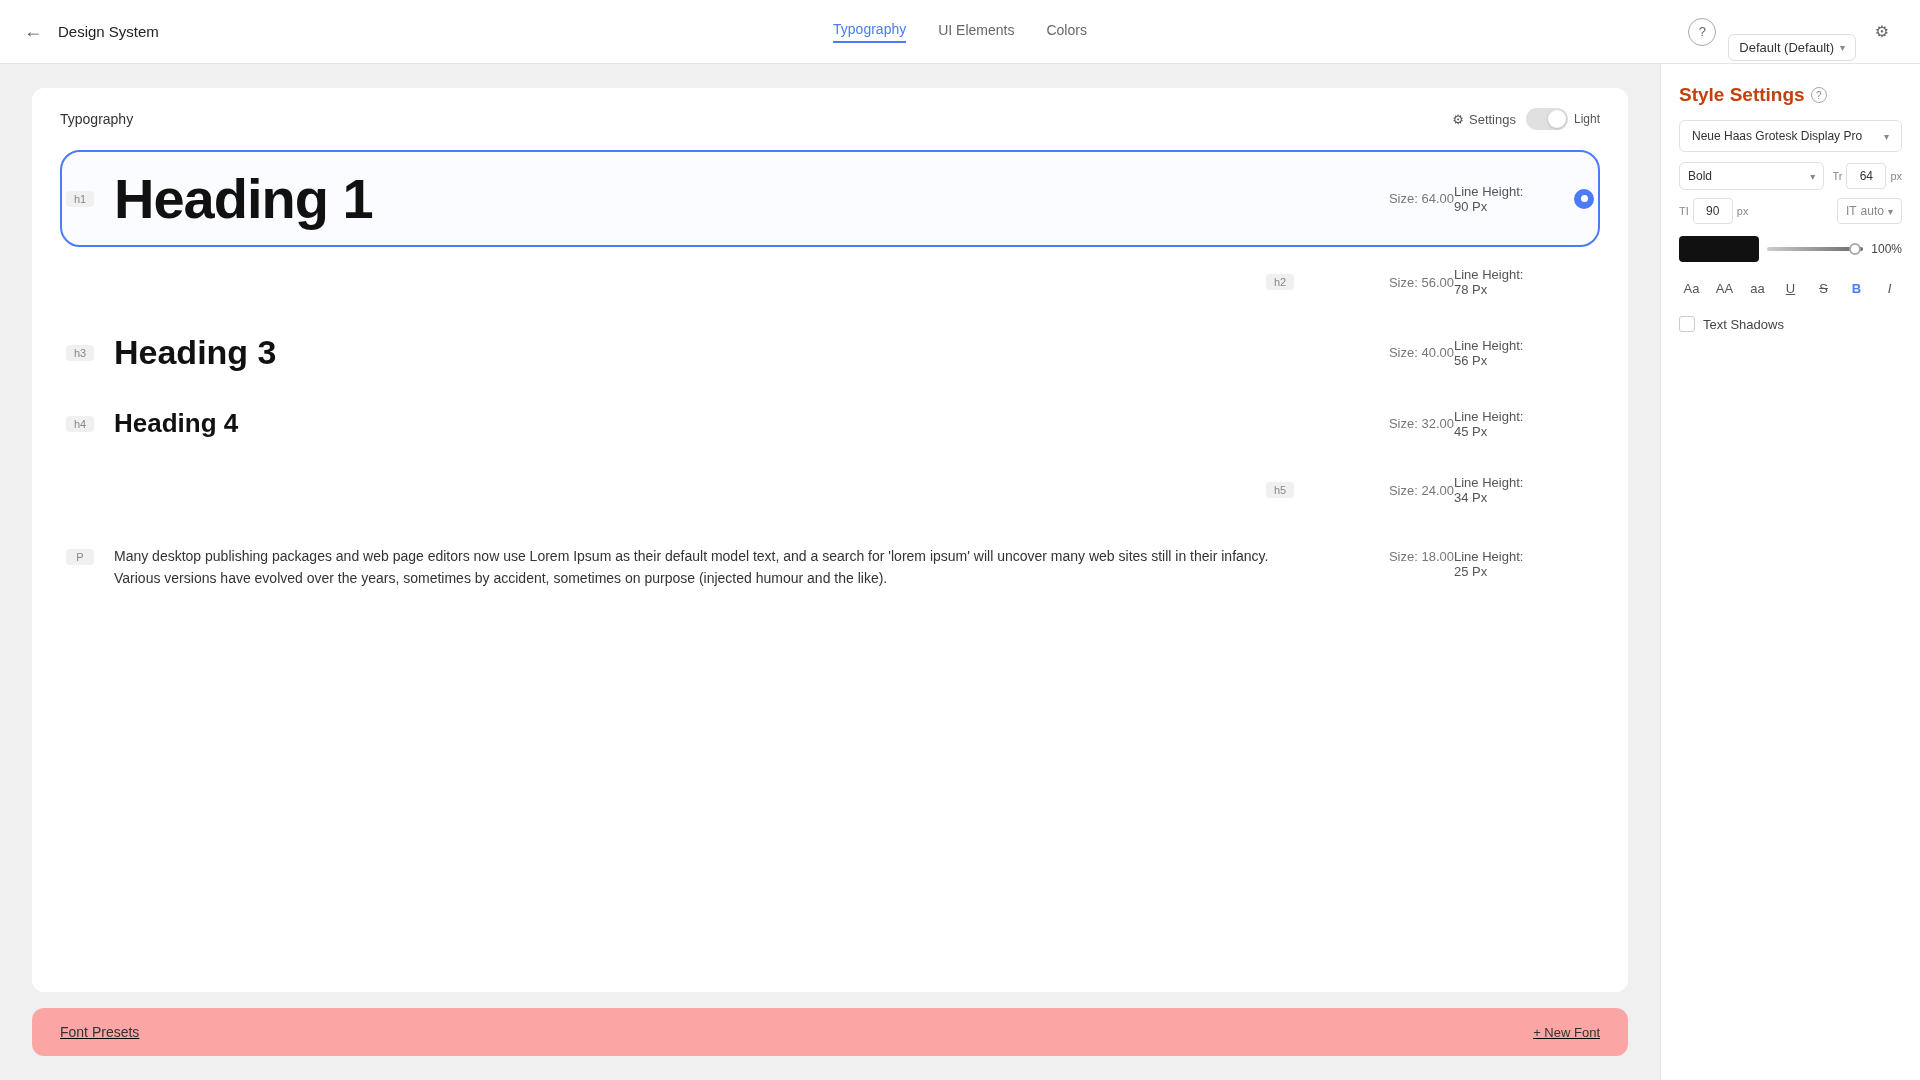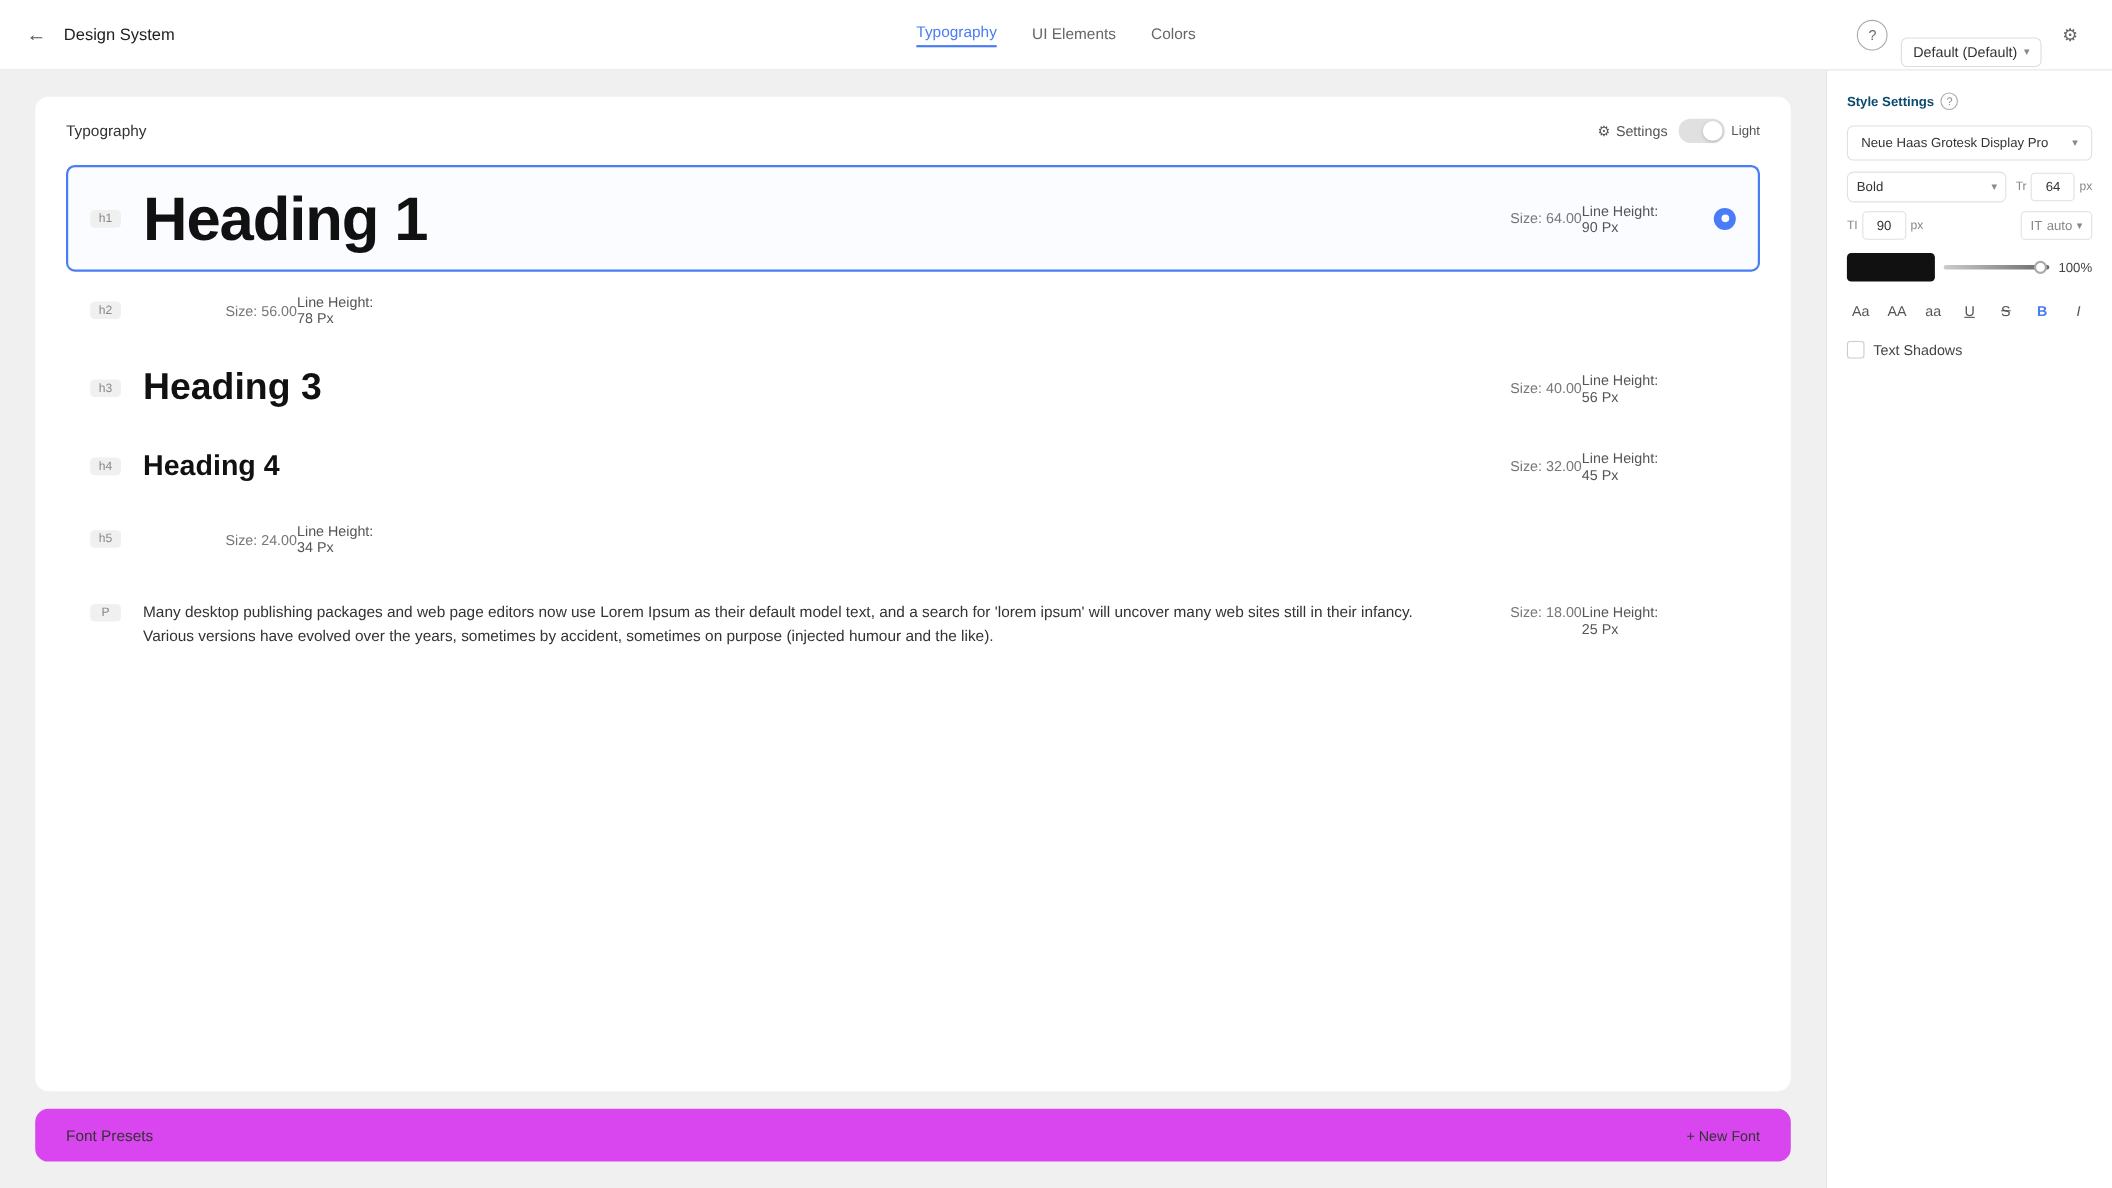--- a/index.html
+++ b/index.html
@@ -167,24 +167,25 @@
     }
     .toggle-label {
       font-size: 12px;
       color: #555;
     }
 
     
     .heading-row {
       display: flex;
       align-items: center;
-      padding: 14px 20px;
-      border-radius: 8px;
+      padding: 14px 4px;
+      border-radius: 20px;
       margin-bottom: 4px;
       border: 2px solid transparent;
+      justify-content: flex-end;
     }
     .heading-row.selected {
       border: 2px solid #4a7cf7;
       background: #fafcff;
     }
     .heading-tag {
       font-size: 11px;
       color: #888;
       background: #f0f0f0;
       border-radius: 4px;
@@ -266,27 +267,28 @@
       border-radius: 50%;
       background: #fff;
     }
     .radio-empty {
       width: 20px;
       height: 20px;
     }
 
     
     .font-presets-bar {
-      background: #d946ef;
+      background: #fca5a5;
       border-radius: 12px;
       margin-top: 16px;
       padding: 16px 28px;
       display: flex;
       align-items: center;
       justify-content: space-between;
+      text-decoration: underline;
     }
     .font-presets-title {
       font-size: 14px;
       font-weight: 500;
       color: #333;
     }
     .new-font-btn {
       display: flex;
       align-items: center;
       gap: 5px;
@@ -305,23 +307,23 @@
       flex-shrink: 0;
       overflow-y: auto;
     }
     .style-settings-header {
       display: flex;
       align-items: center;
       gap: 6px;
       margin-bottom: 14px;
     }
     .style-settings-title {
-      font-size: 12px;
+      font-size: 19px;
       font-weight: 600;
-      color: #0c4a6e;
+      color: #c2410c;
     }
     .info-icon {
       width: 16px;
       height: 16px;
       border-radius: 50%;
       border: 1.5px solid #aaa;
       display: flex;
       align-items: center;
       justify-content: center;
       font-size: 10px;

